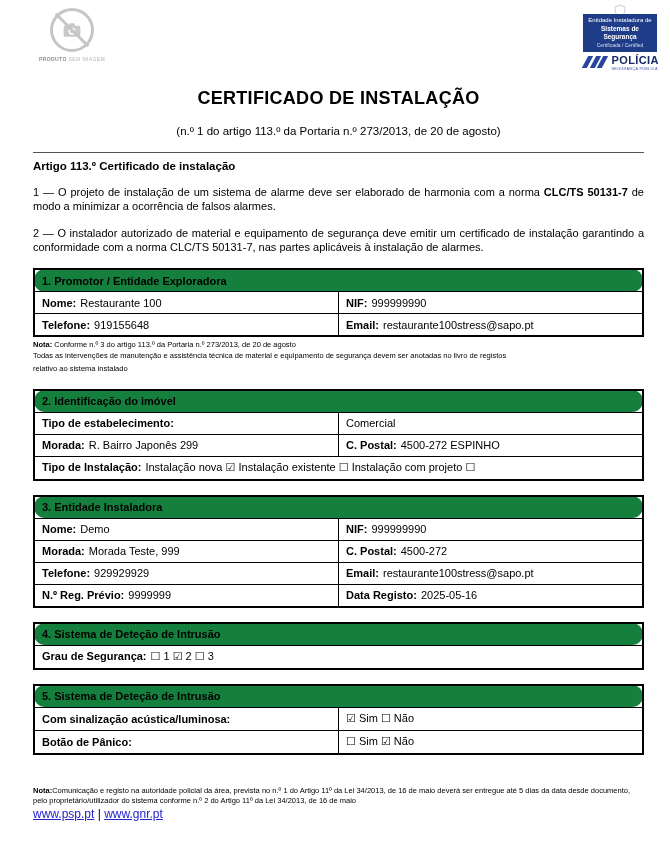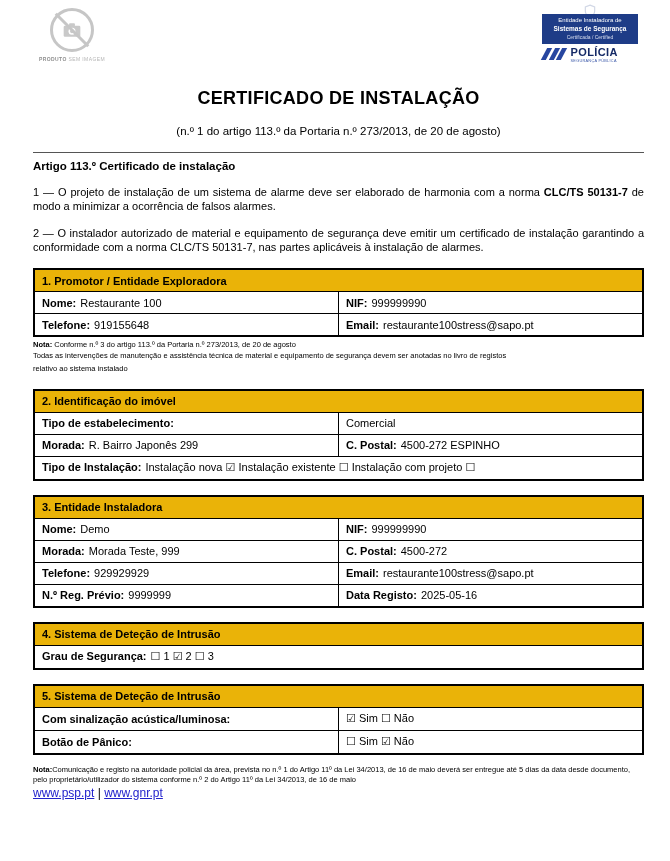--- a/index.html
+++ b/index.html
@@ -23,21 +23,21 @@
     position: relative; display: flex; align-items: center; justify-content: center;
   }
   .logo-slash {
     position: absolute; left: 50%; top: 50%;
     width: 46px; height: 3px; background: #c6c6c6;
     transform: translate(-50%,-50%) rotate(45deg);
   }
   .logo-label { margin-top: 4px; font-size: 5px; letter-spacing: .4px; color: #b5b5b5; white-space: nowrap; }
   .logo-label b { color: #8f8f8f; }
 
-  .badge { position: absolute; right: 32px; top: 4px; width: 96px; }
+  .badge { position: absolute; right: 13px; top: 4px; width: 74px; }
   .badge-shield { display: block; margin: 0 auto -4px auto; opacity: .45; }
   .badge-box {
     position: relative; background: #1e3c87; color: #fff;
     text-align: center; padding: 3px 2px 3px 2px;
   }
   .badge-l1 { font-size: 6px; line-height: 7.5px; }
   .badge-l2 { font-size: 6.5px; line-height: 8px; font-weight: bold; }
   .badge-l3 { font-size: 5px; line-height: 7px; margin-top: 1px; color: #d8deef; }
   .policia-row { display: flex; align-items: flex-start; margin-top: 3px; padding-left: 2px; }
   .slashes { display: flex; margin-top: 1px; margin-right: 4px; }
@@ -59,28 +59,28 @@
   table.sect {
     width: 100%; border-collapse: collapse;
     border: 2px solid #000; margin-top: 14px;
     table-layout: fixed;
   }
   table.sect td {
     border: 1px solid #000; font-size: 11px;
     padding: 4.5px 7px; vertical-align: middle;
     overflow: hidden; white-space: nowrap;
   }
-  td.sect-header { background: #eab308; font-weight: bold; padding: 5px 7px; }
+  td.sect-header { background: #15803d; font-weight: bold; padding: 5px 7px; border-radius: 11px; }
   .lbl { font-weight: bold; margin-right: 4px; }
 
   
   .small-note { font-size: 7.5px; line-height: 10.5px; margin-top: 3px; color: #000; }
   .small-note .n3 { margin-top: 3px; }
 
-  .footer-note { margin-top: 10px; font-size: 7.5px; line-height: 10.5px; }
+  .footer-note { margin-top: 31px; font-size: 7.5px; line-height: 10.5px; }
   .footer-links { margin-top: 0; font-size: 12px; }
   .footer-links a { color: #2222cc; text-decoration: underline; }
 </style>
 </head>
 <body>
 
 <div class="page">
 
   <div class="header">
     <div class="logo-ph">

